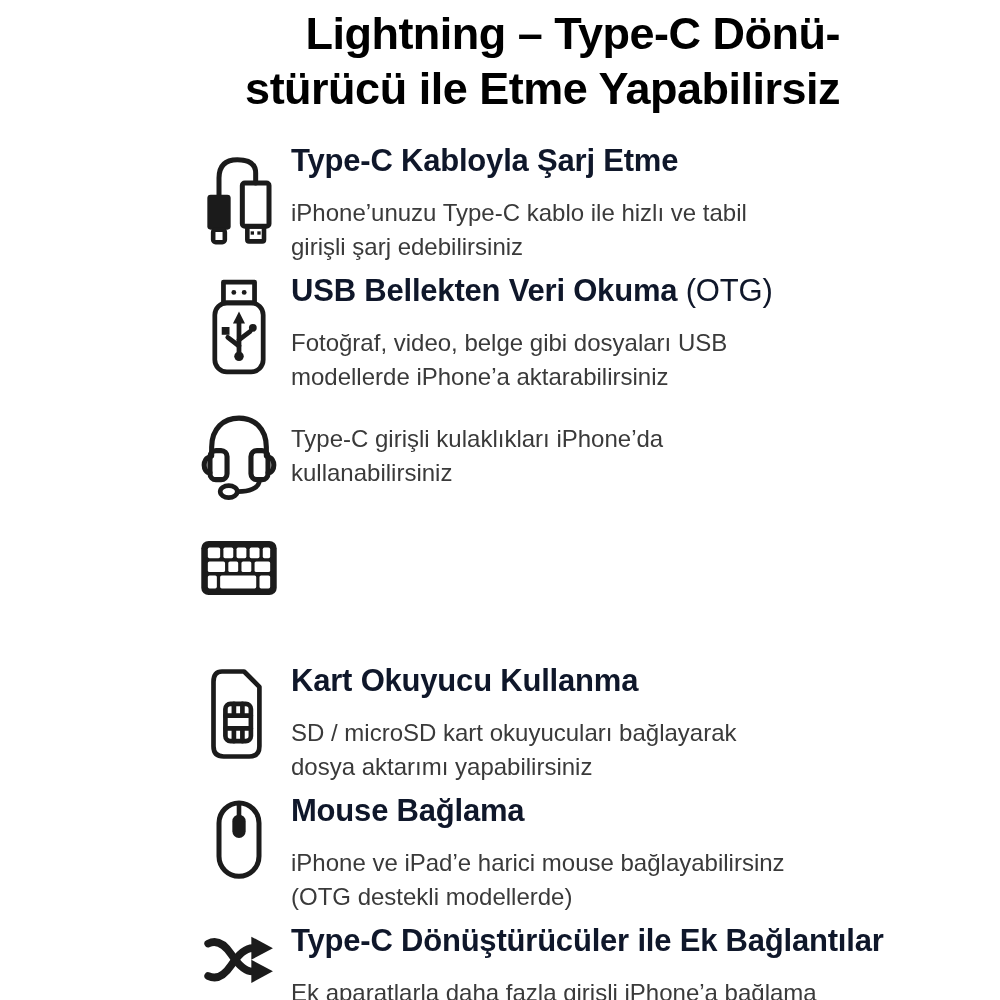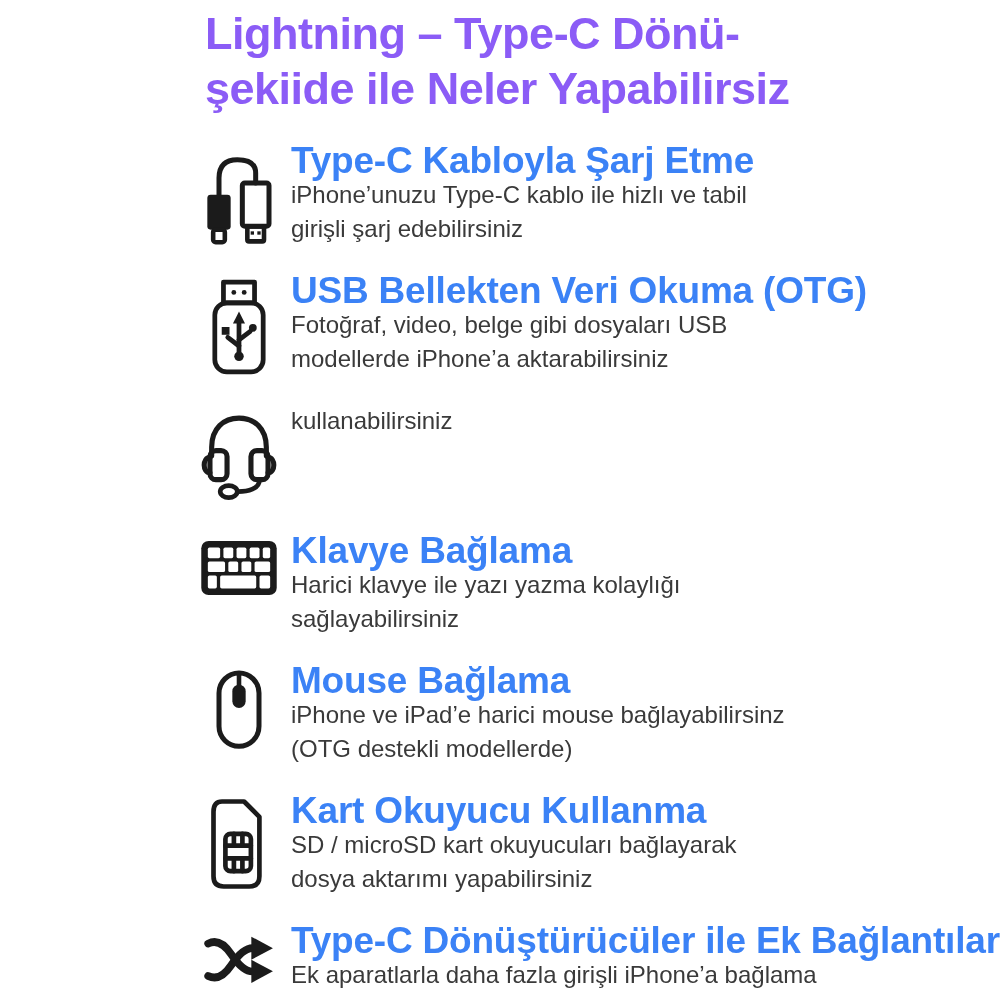--- a/index.html
+++ b/index.html
@@ -6,56 +6,56 @@
   body{
     width:1000px;height:1000px;overflow:hidden;
     background:#ffffff;
     font-family:"Liberation Sans", sans-serif;
     color:#1b1b1b;
   }
   .page{position:relative;width:1000px;height:1000px;}
   .title{
     margin:6px 160px 0 205px;
     font-size:45px;font-weight:700;line-height:55px;
-    letter-spacing:-0.5px;color:#8b5cf6;
+    letter-spacing:-0.5px;color:#000000;text-align:right;
   }
   .items{margin:28px 0 0 197px;}
   .item{display:flex;height:130px;}
   .item:last-child{height:auto;}
   .icon-box{
     width:84px;flex:0 0 84px;
     display:flex;justify-content:center;align-items:flex-start;
     padding-top:2px;
   }
   .icon-box svg{display:block;}
   .txt{padding-left:10px;max-width:560px;}
   .item-title{
-    font-size:37px;font-weight:700;line-height:34px;
-    letter-spacing:-0.2px;color:#3b82f6;white-space:nowrap;
+    font-size:31px;font-weight:700;line-height:34px;
+    letter-spacing:-0.2px;color:#0f172a;white-space:nowrap;
   }
-  .item-title .suffix{font-weight:700;}
+  .item-title .suffix{font-weight:400;}
   .item-desc{
     font-size:24px;font-weight:400;line-height:34px;
-    color:#3a3a3a;margin-top:0;
+    color:#3a3a3a;margin-top:18px;
   }
   .desc-line{white-space:nowrap;}
   .clipped{height:10px;overflow:hidden;}
   .st{stroke:#1b1b1b;fill:none;stroke-width:5.5;stroke-linecap:round;stroke-linejoin:round;}
   .st6{stroke:#1b1b1b;fill:none;stroke-width:6;stroke-linecap:round;stroke-linejoin:round;}
   .fl{fill:#1b1b1b;stroke:none;}
   .wh{fill:#ffffff;stroke:none;}
 </style>
 </head>
 <body>
 
 <div class="page">
 
   <div class="title">
     <div>Lightning – Type-C Dönü-</div>
-    <div>şekiide ile Neler Yapabilirsiz</div>
+    <div>stürücü ile Etme Yapabilirsiz</div>
   </div>
 
   <div class="items">
 
     <div class="item">
       <div class="icon-box">
         <svg width="80" height="104" viewBox="0 0 96 116">
           <path class="st6" d="M24,56 V34 Q24,12 46,12 Q68,12 68,28 V40"></path>
           <rect class="fl" x="10" y="54" width="28" height="42" rx="4"></rect>
           <rect class="st" x="17" y="96" width="14" height="15" rx="3"></rect>
@@ -106,20 +106,21 @@
           <rect class="st6" x="14" y="52" width="20" height="34" rx="7"></rect>
           <path class="st6" d="M14,60 C5,60 5,78 14,78"></path>
           <rect class="st6" x="62" y="52" width="20" height="34" rx="7"></rect>
           <path class="st6" d="M82,60 C91,60 91,78 82,78"></path>
           <path class="st" d="M72,86 C72,97 58,100 47,100"></path>
           <ellipse class="st" cx="36" cy="100" rx="10" ry="7"></ellipse>
         </svg>
       </div>
       <div class="txt">
         <div class="item-desc">
+          <div class="desc-line">Type-C girişli kulaklıkları iPhone’da</div>
           <div class="desc-line">kullanabilirsiniz</div>
         </div>
       </div>
     </div>
 
     <div class="item">
       <div class="icon-box">
         <svg width="82" height="64" viewBox="0 0 100 78">
           <rect class="fl" x="4" y="6" width="92" height="66" rx="9"></rect>
           <rect class="wh" x="12" y="14" width="15" height="13" rx="2"></rect>
@@ -129,59 +130,52 @@
           <rect class="wh" x="79" y="14" width="9" height="13" rx="2"></rect>
           <rect class="wh" x="12" y="31" width="21" height="13" rx="2"></rect>
           <rect class="wh" x="37" y="31" width="12" height="13" rx="2"></rect>
           <rect class="wh" x="53" y="31" width="12" height="13" rx="2"></rect>
           <rect class="wh" x="69" y="31" width="19" height="13" rx="2"></rect>
           <rect class="wh" x="12" y="48" width="11" height="16" rx="2"></rect>
           <rect class="wh" x="27" y="48" width="44" height="16" rx="2"></rect>
           <rect class="wh" x="75" y="48" width="13" height="16" rx="2"></rect>
         </svg>
       </div>
+    </div>
+
+    <div class="item">
+      <div class="icon-box">
+        <svg width="68" height="96" viewBox="0 0 80 112">
+          <path class="st" d="M20,6 L46,6 L64,24 L64,94 Q64,106 52,106 L22,106 Q10,106 10,94 L10,18 Q10,6 20,6 Z"></path>
+          <rect class="st" x="24" y="44" width="30" height="44" rx="6"></rect>
+          <path class="st" d="M34,44 V58 M44,44 V58 M24,58 H54 M24,73 H54 M34,73 V88 M44,73 V88"></path>
+        </svg>
+      </div>
       <div class="txt">
-        <div class="item-title"><span>Klavye Bağlama</span></div>
+        <div class="item-title"><span>Kart Okuyucu Kullanma</span></div>
         <div class="item-desc">
-          <div class="desc-line">Harici klavye ile yazı yazma kolaylığı</div>
-          <div class="desc-line">sağlayabilirsiniz</div>
+          <div class="desc-line">SD / microSD kart okuyucuları bağlayarak</div>
+          <div class="desc-line">dosya aktarımı yapabilirsiniz</div>
         </div>
       </div>
     </div>
 
     <div class="item">
       <div class="icon-box">
         <svg width="70" height="94" viewBox="0 0 84 112">
           <rect class="st6" x="18" y="8" width="48" height="88" rx="24"></rect>
           <path class="st" d="M42,9 V26"></path>
           <rect class="fl" x="34" y="22" width="16" height="28" rx="8"></rect>
         </svg>
       </div>
       <div class="txt">
         <div class="item-title"><span>Mouse Bağlama</span></div>
         <div class="item-desc">
           <div class="desc-line">iPhone ve iPad’e harici mouse bağlayabilirsinz</div>
           <div class="desc-line">(OTG destekli modellerde)</div>
-        </div>
-      </div>
-    </div>
-
-    <div class="item">
-      <div class="icon-box">
-        <svg width="68" height="96" viewBox="0 0 80 112">
-          <path class="st" d="M20,6 L46,6 L64,24 L64,94 Q64,106 52,106 L22,106 Q10,106 10,94 L10,18 Q10,6 20,6 Z"></path>
-          <rect class="st" x="24" y="44" width="30" height="44" rx="6"></rect>
-          <path class="st" d="M34,44 V58 M44,44 V58 M24,58 H54 M24,73 H54 M34,73 V88 M44,73 V88"></path>
-        </svg>
-      </div>
-      <div class="txt">
-        <div class="item-title"><span>Kart Okuyucu Kullanma</span></div>
-        <div class="item-desc">
-          <div class="desc-line">SD / microSD kart okuyucuları bağlayarak</div>
-          <div class="desc-line">dosya aktarımı yapabilirsiniz</div>
         </div>
       </div>
     </div>
 
     <div class="item">
       <div class="icon-box">
         <svg width="74" height="66" viewBox="0 0 96 84">
           <path d="M8,64 C20,70 30,62 38,50 C46,38 56,26 68,28" stroke="#1b1b1b" stroke-width="10" fill="none" stroke-linecap="round"></path>
           <polygon class="fl" points="64,13 92,28 64,43"></polygon>
           <path d="M8,22 C20,16 30,24 38,36 C46,48 56,60 68,58" stroke="#1b1b1b" stroke-width="10" fill="none" stroke-linecap="round"></path>

